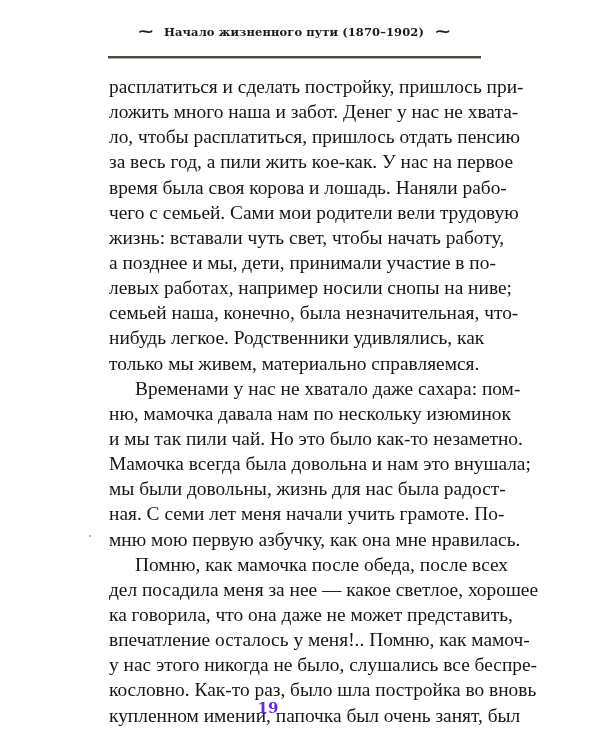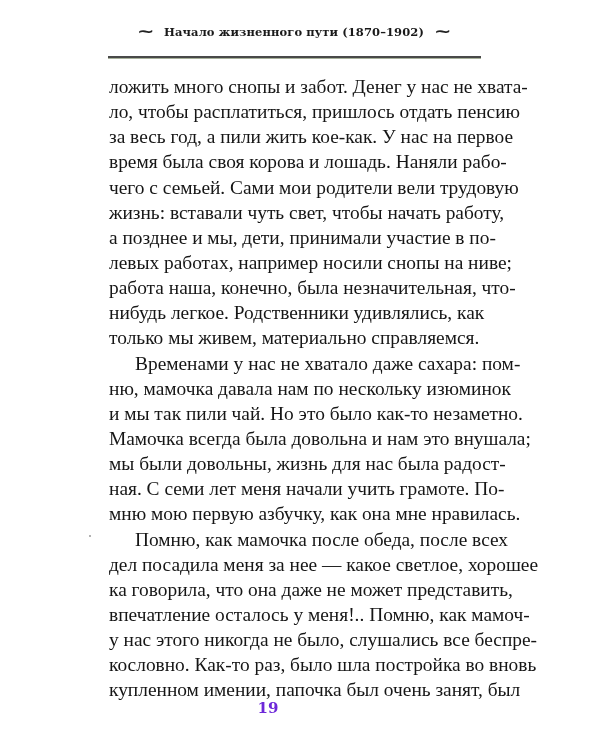--- a/index.html
+++ b/index.html
@@ -109,29 +109,30 @@
 
   <div class="running-header">
     <span class="tilde">~</span>
     <span>Начало жизненного пути (1870–1902)</span>
     <span class="tilde">~</span>
   </div>
 
   <div class="header-rule"></div>
 
   <div class="body-text" id="body-text">
-      <span class="line">ложить много снопы и забот. Денег у нас не хвата-</span>
+      <span class="line">расплатиться и сделать постройку, пришлось при-</span>
+      <span class="line">ложить много наша и забот. Денег у нас не хвата-</span>
       <span class="line">ло, чтобы расплатиться, пришлось отдать пенсию</span>
       <span class="line">за весь год, а пили жить кое-как. У нас на первое</span>
       <span class="line">время была своя корова и лошадь. Наняли рабо-</span>
       <span class="line">чего с семьей. Сами мои родители вели трудовую</span>
       <span class="line">жизнь: вставали чуть свет, чтобы начать работу,</span>
       <span class="line">а позднее и мы, дети, принимали участие в по-</span>
       <span class="line">левых работах, например носили снопы на ниве;</span>
-      <span class="line">работа наша, конечно, была незначительная, что-</span>
+      <span class="line">семьей наша, конечно, была незначительная, что-</span>
       <span class="line">нибудь легкое. Родственники удивлялись, как</span>
       <span class="line last">только мы живем, материально справляемся.</span>
       <span class="line indent">Временами у нас не хватало даже сахара: пом-</span>
       <span class="line">ню, мамочка давала нам по нескольку изюминок</span>
       <span class="line">и мы так пили чай. Но это было как-то незаметно.</span>
       <span class="line">Мамочка всегда была довольна и нам это внушала;</span>
       <span class="line">мы были довольны, жизнь для нас была радост-</span>
       <span class="line">ная. С семи лет меня начали учить грамоте. По-</span>
       <span class="line last">мню мою первую азбучку, как она мне нравилась.</span>
       <span class="line indent">Помню, как мамочка после обеда, после всех</span>

